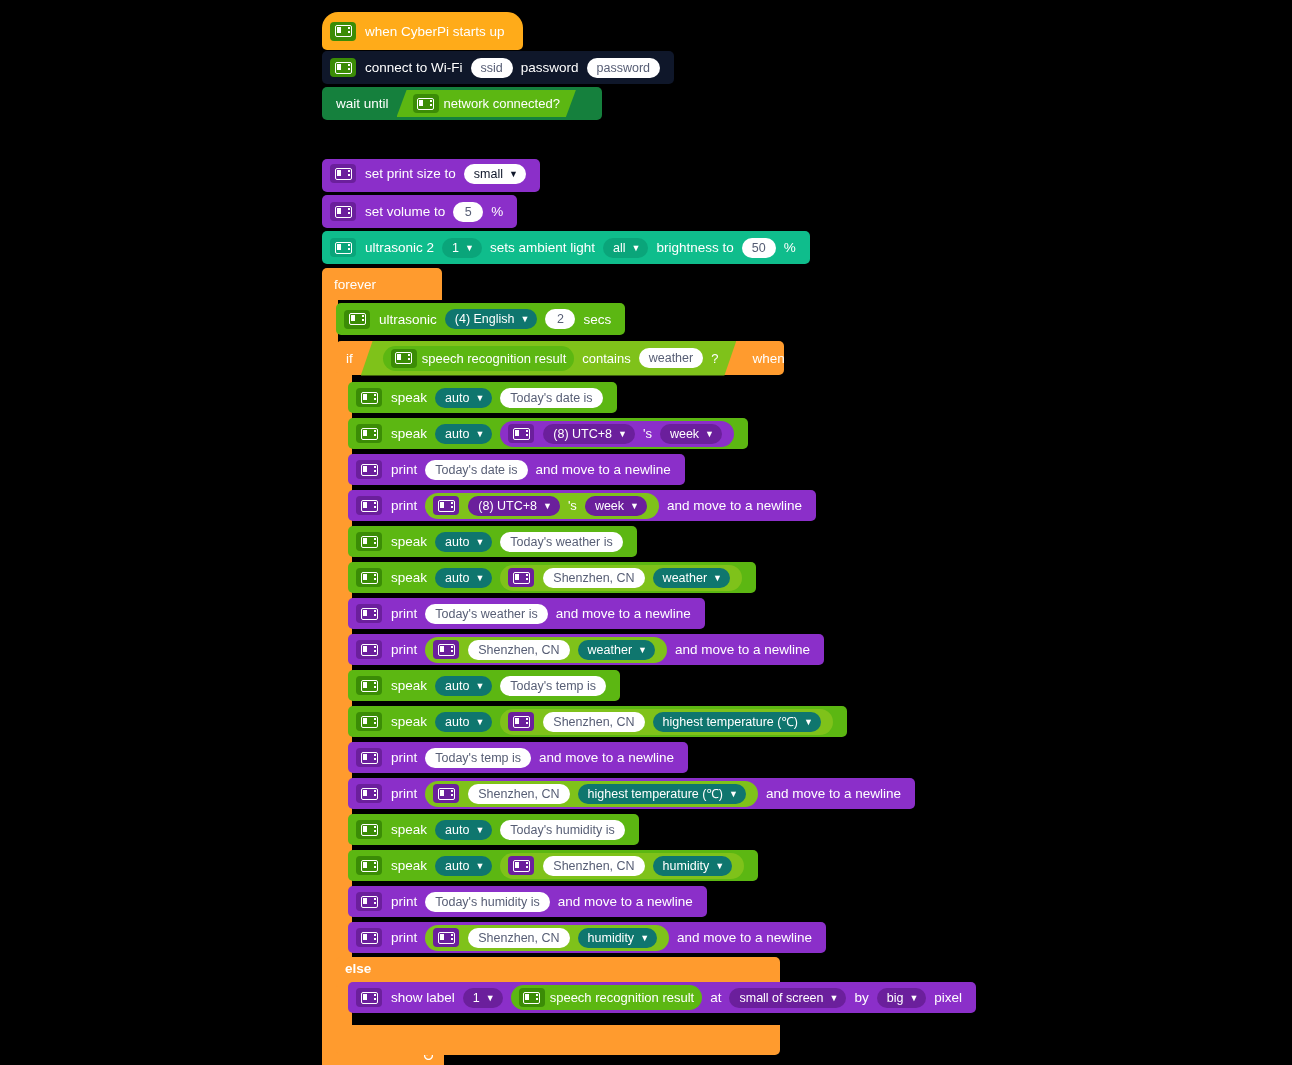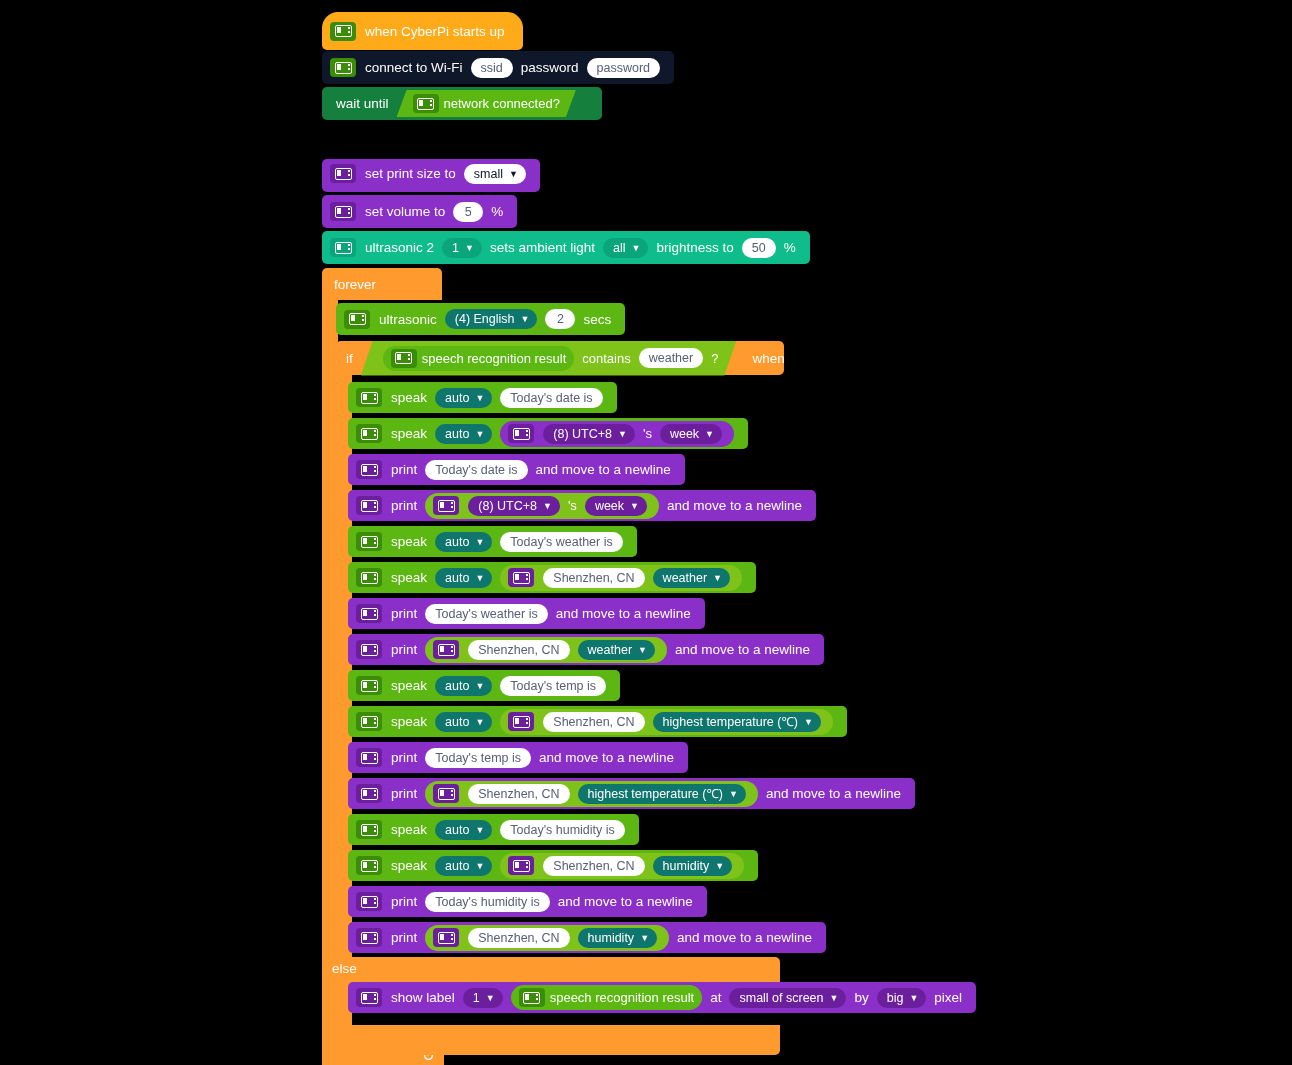--- a/index.html
+++ b/index.html
@@ -421,21 +421,21 @@
         </span>
       <span class="oval">Shenzhen, CN</span>
       <span class="dd green">
           <span>humidity</span>
           <span class="car">▼</span>
         </span>
     </span>
     <span class="lbl">and move to a newline</span>
   </div>
 
-  <div class="blk" style="left:328px;top:957px;height:22px;background:transparent;">
+  <div class="blk" style="left:341px;top:957px;height:22px;background:transparent;font-weight:bold;">
     <span class="lbl">else</span>
   </div>
 
   <div class="blk c-purple" style="left:348px;top:982px;height:31px;padding:0 10px 0 8px;">
     <span class="dev p">
         <i></i>
       </span>
     <span class="lbl">show label</span>
     <span class="dd purple">
         <span>1</span>

